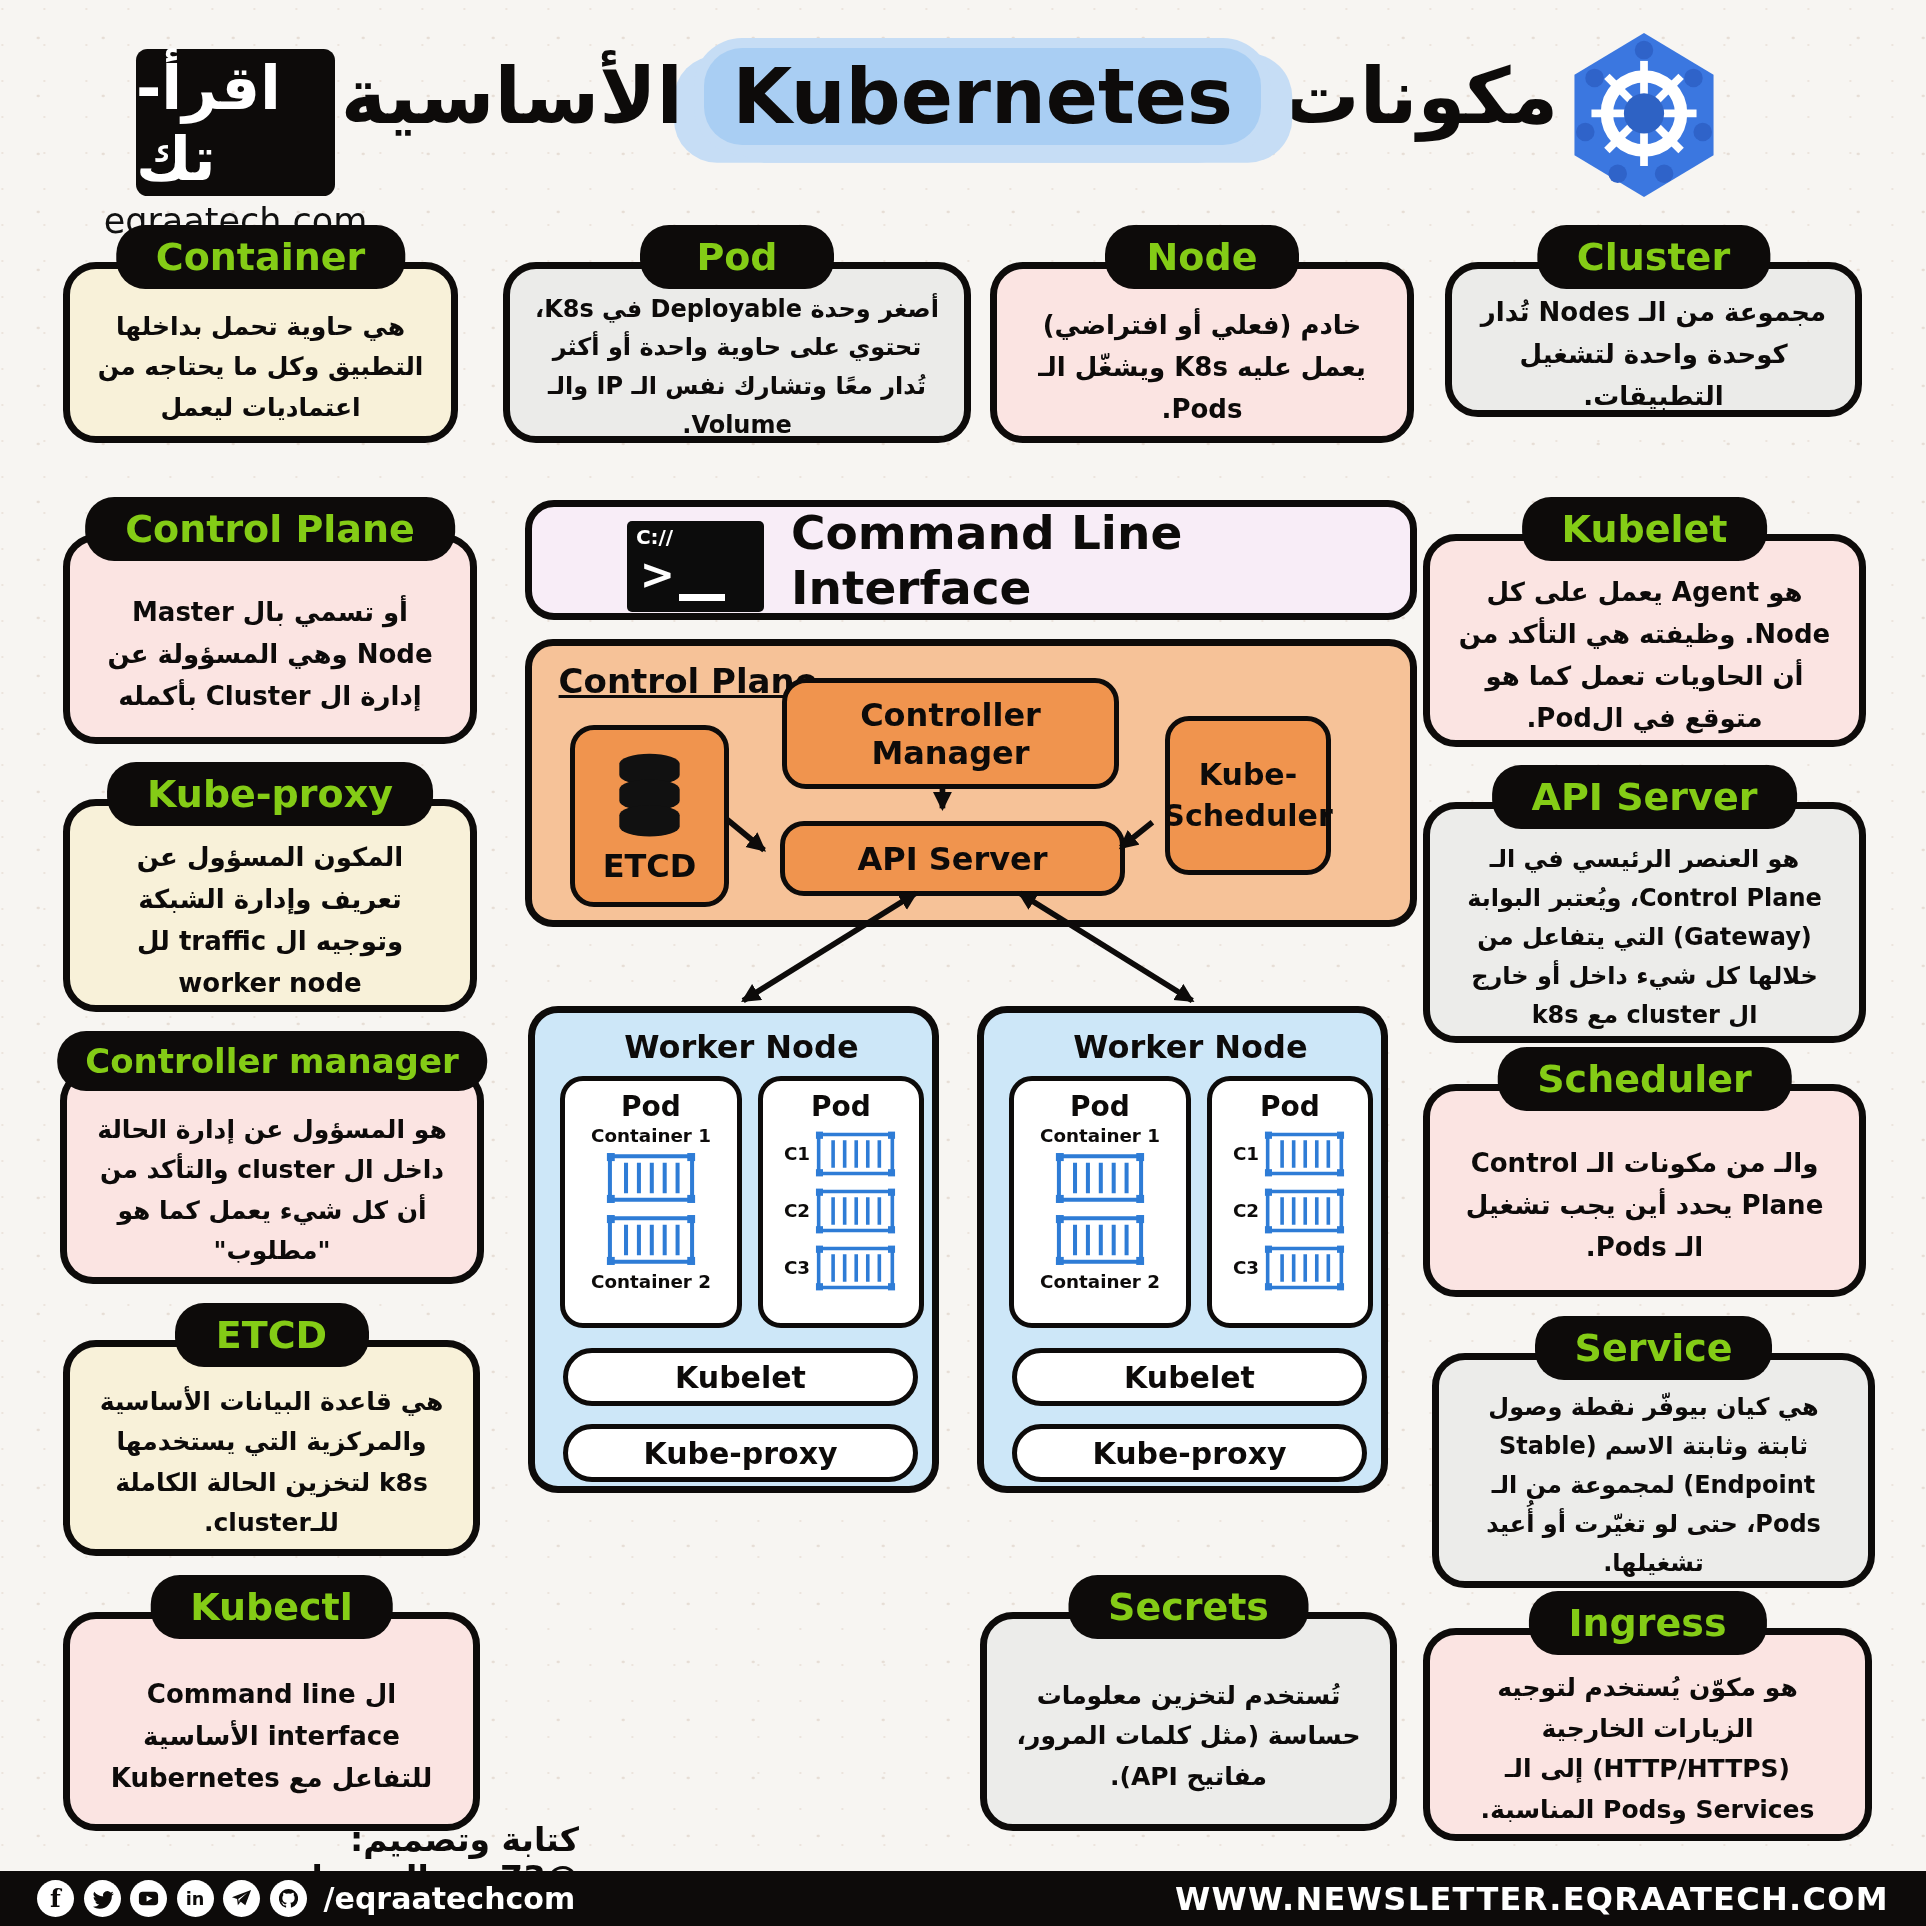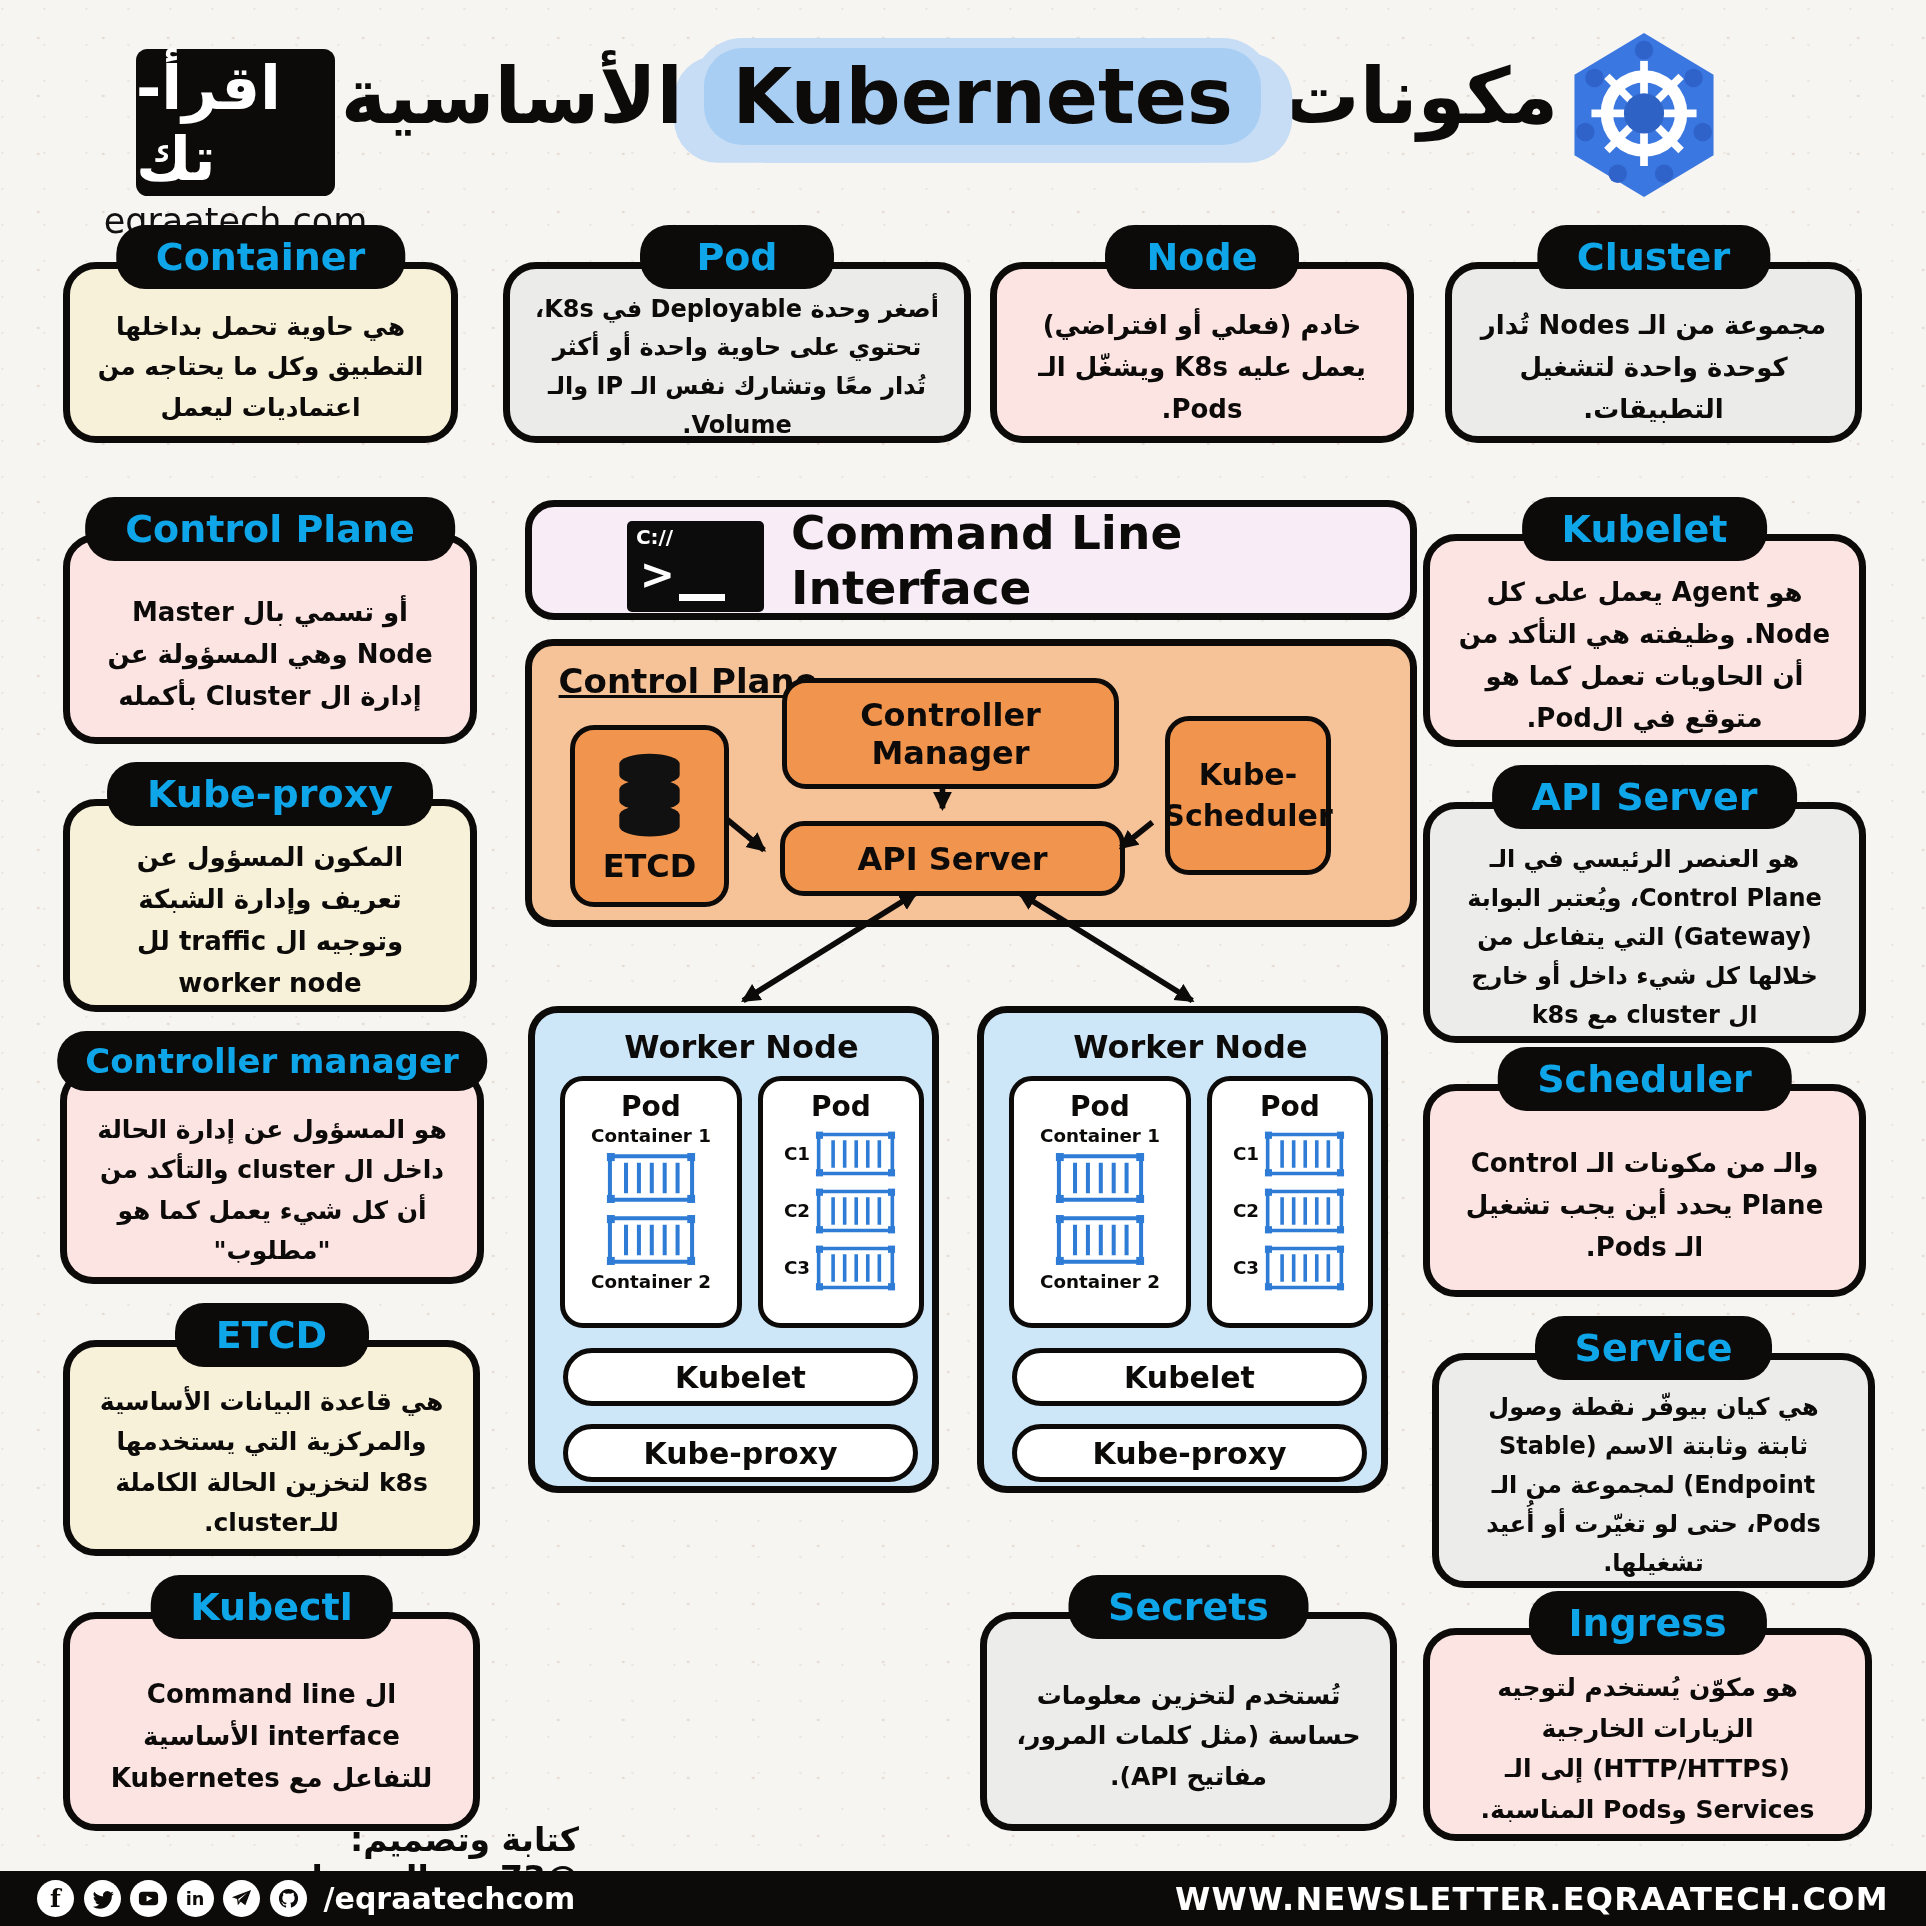--- a/index.html
+++ b/index.html
@@ -14,21 +14,21 @@
   .logo-box{position:absolute;left:136px;top:49px;width:199px;height:147px;background:#0d0b0a;border-radius:11.4px;
     display:flex;align-items:center;justify-content:center;}
   .logo-box span{color:#fff;font-size:61px;font-weight:bold;}
   .logo-site{position:absolute;left:76px;top:201px;width:319px;text-align:center;font-size:35px;color:#111;}
   .main-title{position:absolute;left:380px;top:30px;width:1139px;height:133px;direction:rtl;
     display:flex;align-items:center;justify-content:center;gap:21.5px;font-size:77px;font-weight:bold;color:#0d0b0a;}
   .hl{background:#a9cef3;border-radius:38px;padding:3.8px 28px;box-shadow:0 0 0 10px #c6ddf5, 25px 11.4px 0 6.3px #c6ddf5, -25px 12.7px 0 5px #c6ddf5;}
   .k8s-logo{position:absolute;left:1562px;top:30px;width:164px;height:170px;}
   
   .card{position:absolute;}
-  .card .pill{position:absolute;top:0;left:50%;transform:translateX(-50%);background:#0d0b0a;color:#0ea5e9;
+  .card .pill{position:absolute;top:0;left:50%;transform:translateX(-50%);background:#0d0b0a;color:#84cc16;
     border-radius:29px;padding:10px 40px;font-size:38px;font-weight:bold;white-space:nowrap;z-index:2;min-width:114px;text-align:center;}
   .card .body{position:absolute;left:0;right:0;top:37px;bottom:0;background:var(--bg,#fff);
     border:7px solid #0d0b0a;border-radius:33px;box-sizing:border-box;
     display:flex;align-items:center;justify-content:center;padding:46px 24px 16.4px;}
   .card .desc{direction:rtl;text-align:center;font-size:26px;font-weight:600;line-height:1.62;color:#0d0b0a;}
   .fs38 .desc{font-size:24px;} .fs40 .desc{font-size:25px;}
   .pill-sm{font-size:34px !important;padding:10px 28px !important;}
   
   .cli{position:absolute;left:525px;top:500px;width:892px;height:120px;background:#f8edf7;border:7px solid #0d0b0a;
     border-radius:29px;box-sizing:border-box;}
@@ -150,21 +150,21 @@
     <div class="body">
         <p class="desc" dir="rtl">أصغر وحدة Deployable في K8s، تحتوي على حاوية واحدة أو أكثر تُدار معًا وتشارك نفس الـ IP والـ Volume.</p>
       </div>
   </div>
   <div class="card" style="left:990px;top:225px;width:424px;height:218px;--bg:#fbe4e2;">
     <div class="pill">Node</div>
     <div class="body">
         <p class="desc" dir="rtl">خادم (فعلي أو افتراضي) يعمل عليه K8s ويشغّل الـ Pods.</p>
       </div>
   </div>
-  <div class="card" style="left:1445px;top:225px;width:417px;height:218px;--bg:#ebebe9;">
+  <div class="card" style="left:1445px;top:225px;width:417px;height:192px;--bg:#ebebe9;">
     <div class="pill">Cluster</div>
     <div class="body">
         <p class="desc" dir="rtl">مجموعة من الـ Nodes تُدار كوحدة واحدة لتشغيل التطبيقات.</p>
       </div>
   </div>
 
   <div class="card" style="left:63px;top:497px;width:414px;height:247px;--bg:#fbe4e2;">
     <div class="pill">Control Plane</div>
     <div class="body">
         <p class="desc" dir="rtl">أو تسمي بال Master Node وهي المسؤولة عن إدارة ال Cluster بأكمله</p>

